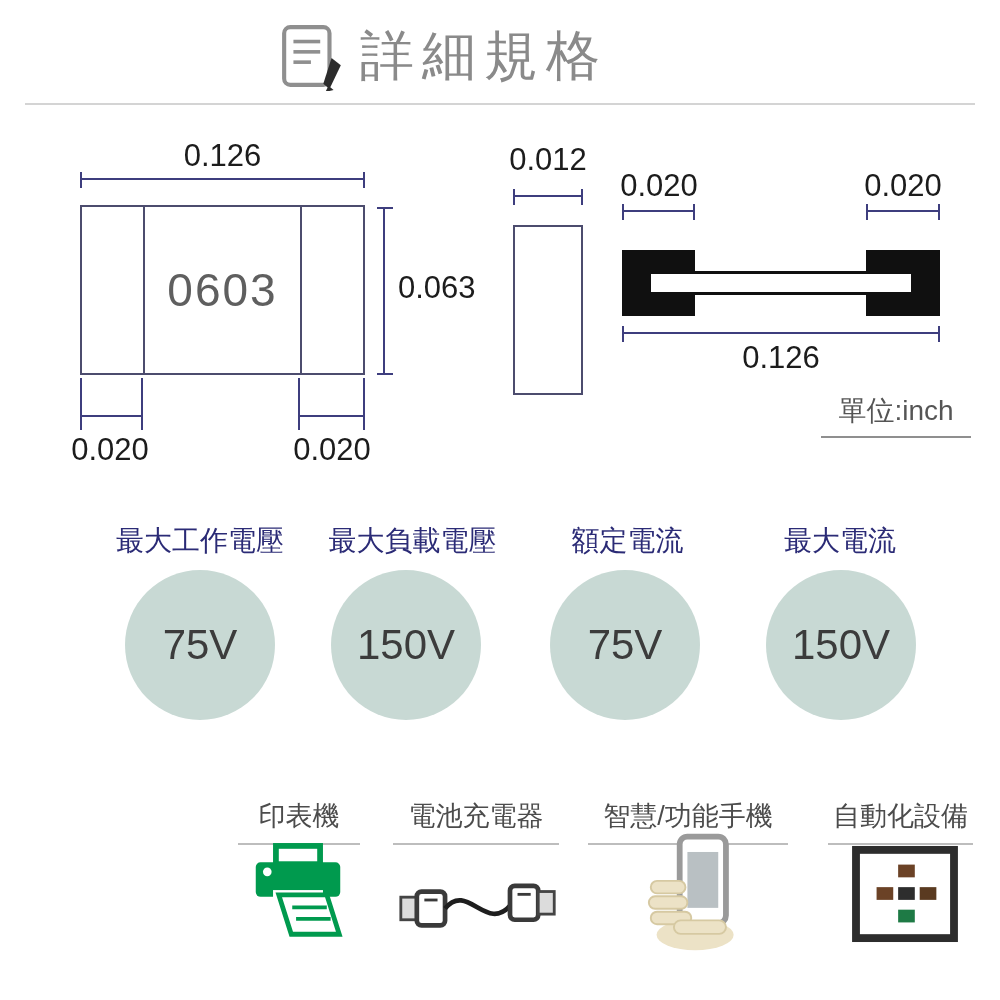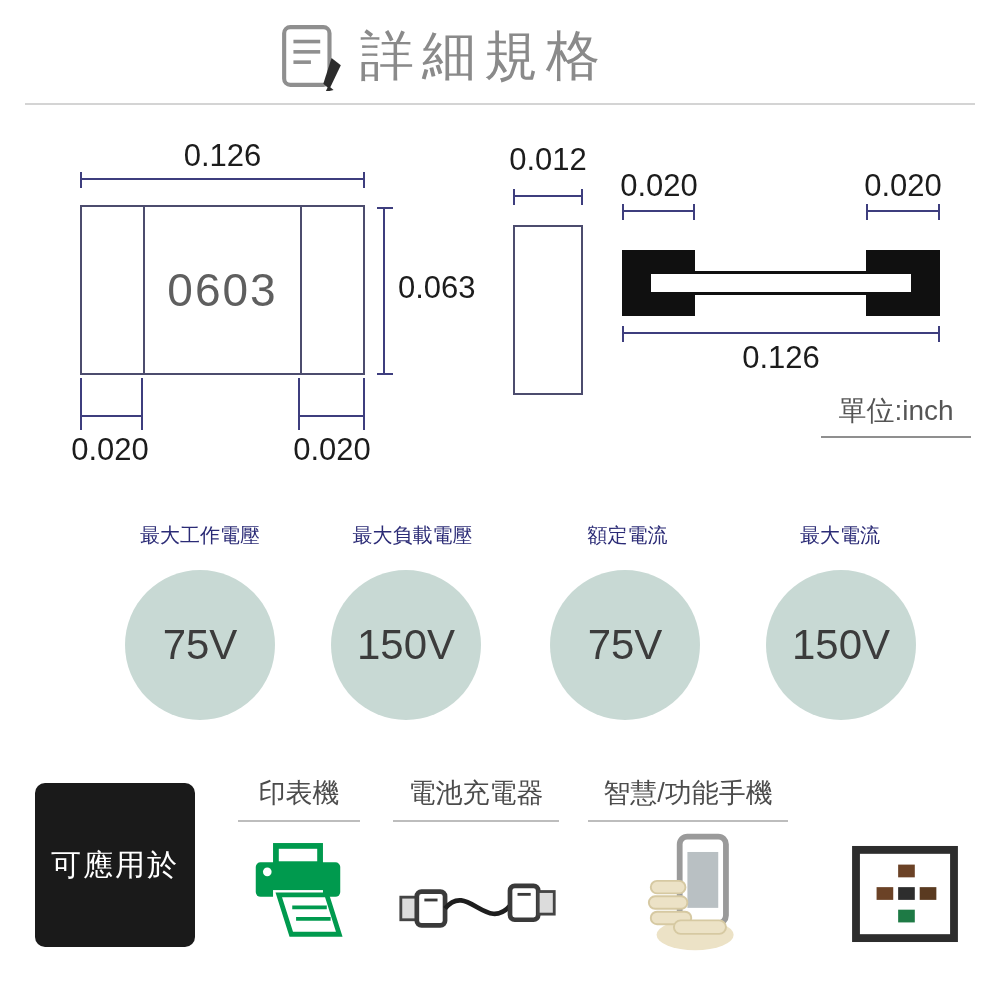--- a/index.html
+++ b/index.html
@@ -27,28 +27,28 @@
   .fv-body-label { position:absolute; left:80px; top:205px; width:285px; height:170px; display:flex; align-items:center; justify-content:center; font-size:46px; color:#5f5f5f; letter-spacing:2px; }
 
   .sv-rect { position:absolute; left:513px; top:225px; width:70px; height:170px; border:2px solid #4c4c6e; background:#fff; }
 
   .bv-cap { position:absolute; top:250px; height:66px; background:#101010; }
   .bv-bar { position:absolute; left:648px; top:271px; width:266px; height:24px; background:#fff; border:3px solid #101010; }
 
   .unit-label { position:absolute; left:821px; top:392px; width:150px; text-align:center; font-size:28px; color:#555; padding-bottom:6px; border-bottom:2px solid #8f8f8f; }
 
   
-  .spec-label { position:absolute; top:522px; text-align:center; font-size:20px; font-weight:500; color:#2b2b76; }
+  .spec-label { position:absolute; top:522px; text-align:center; font-size:28px; font-weight:500; color:#2b2b76; }
   .spec-circle { position:absolute; top:570px; width:150px; height:150px; border-radius:50%; background:#c8d9d4; display:flex; align-items:center; justify-content:center; }
   .spec-value { font-size:42px; color:#3c3c3c; }
 
   
   .apps-box { position:absolute; left:35px; top:783px; width:160px; height:164px; background:#1a1a1a; border-radius:10px; display:flex; align-items:center; justify-content:center; }
   .apps-box-label { color:#fff; font-size:30px; letter-spacing:2px; }
-  .app-label { position:absolute; top:775px; text-align:center; font-size:27px; color:#4c4c4c; padding-bottom:9px; border-bottom:2px solid #bdbdbd; }
+  .app-label { position:absolute; top:798px; text-align:center; font-size:27px; color:#4c4c4c; padding-bottom:9px; border-bottom:2px solid #bdbdbd; }
   .app-icon { position:absolute; }
   .app-icon svg { display:block; }
 </style>
 </head>
 <body>
 
 <div class="canvas">
 
   <div class="header">
     <span class="header-icon">
@@ -114,27 +114,25 @@
   <div class="spec-circle" style="left:331px;">
     <span class="spec-value">150V</span>
   </div>
   <div class="spec-circle" style="left:550px;">
     <span class="spec-value">75V</span>
   </div>
   <div class="spec-circle" style="left:766px;">
     <span class="spec-value">150V</span>
   </div>
 
-  <div class="apps-box">
-    <span class="apps-box-label">可應用於</span>
-  </div>
 
   <div class="app-label" style="left:238px; width:122px;">印表機</div>
   <div class="app-label" style="left:393px; width:166px;">電池充電器</div>
   <div class="app-label" style="left:588px; width:200px;">智慧/功能手機</div>
+  <div class="app-label" style="left:828px; width:145px;">自動化設備</div>
 
   <div class="app-icon" style="left:250px; top:842px;">
     <svg width="96" height="100" viewBox="0 0 100 104">
       <rect x="27" y="4" width="46" height="19" fill="#fff" stroke="#009a4e" stroke-width="6"></rect>
       <rect x="6" y="21" width="88" height="36" rx="5" fill="#009a4e"></rect>
       <circle cx="18" cy="31" r="4.5" fill="#fff"></circle>
       <rect x="24" y="50" width="52" height="8" fill="#fff"></rect>
       <path d="M30 55 L80 55 L93 96 L43 96 Z" fill="#fff" stroke="#009a4e" stroke-width="5"></path>
       <line x1="44" y1="68" x2="80" y2="68" stroke="#009a4e" stroke-width="4"></line>
       <line x1="48" y1="80" x2="84" y2="80" stroke="#009a4e" stroke-width="4"></line>

